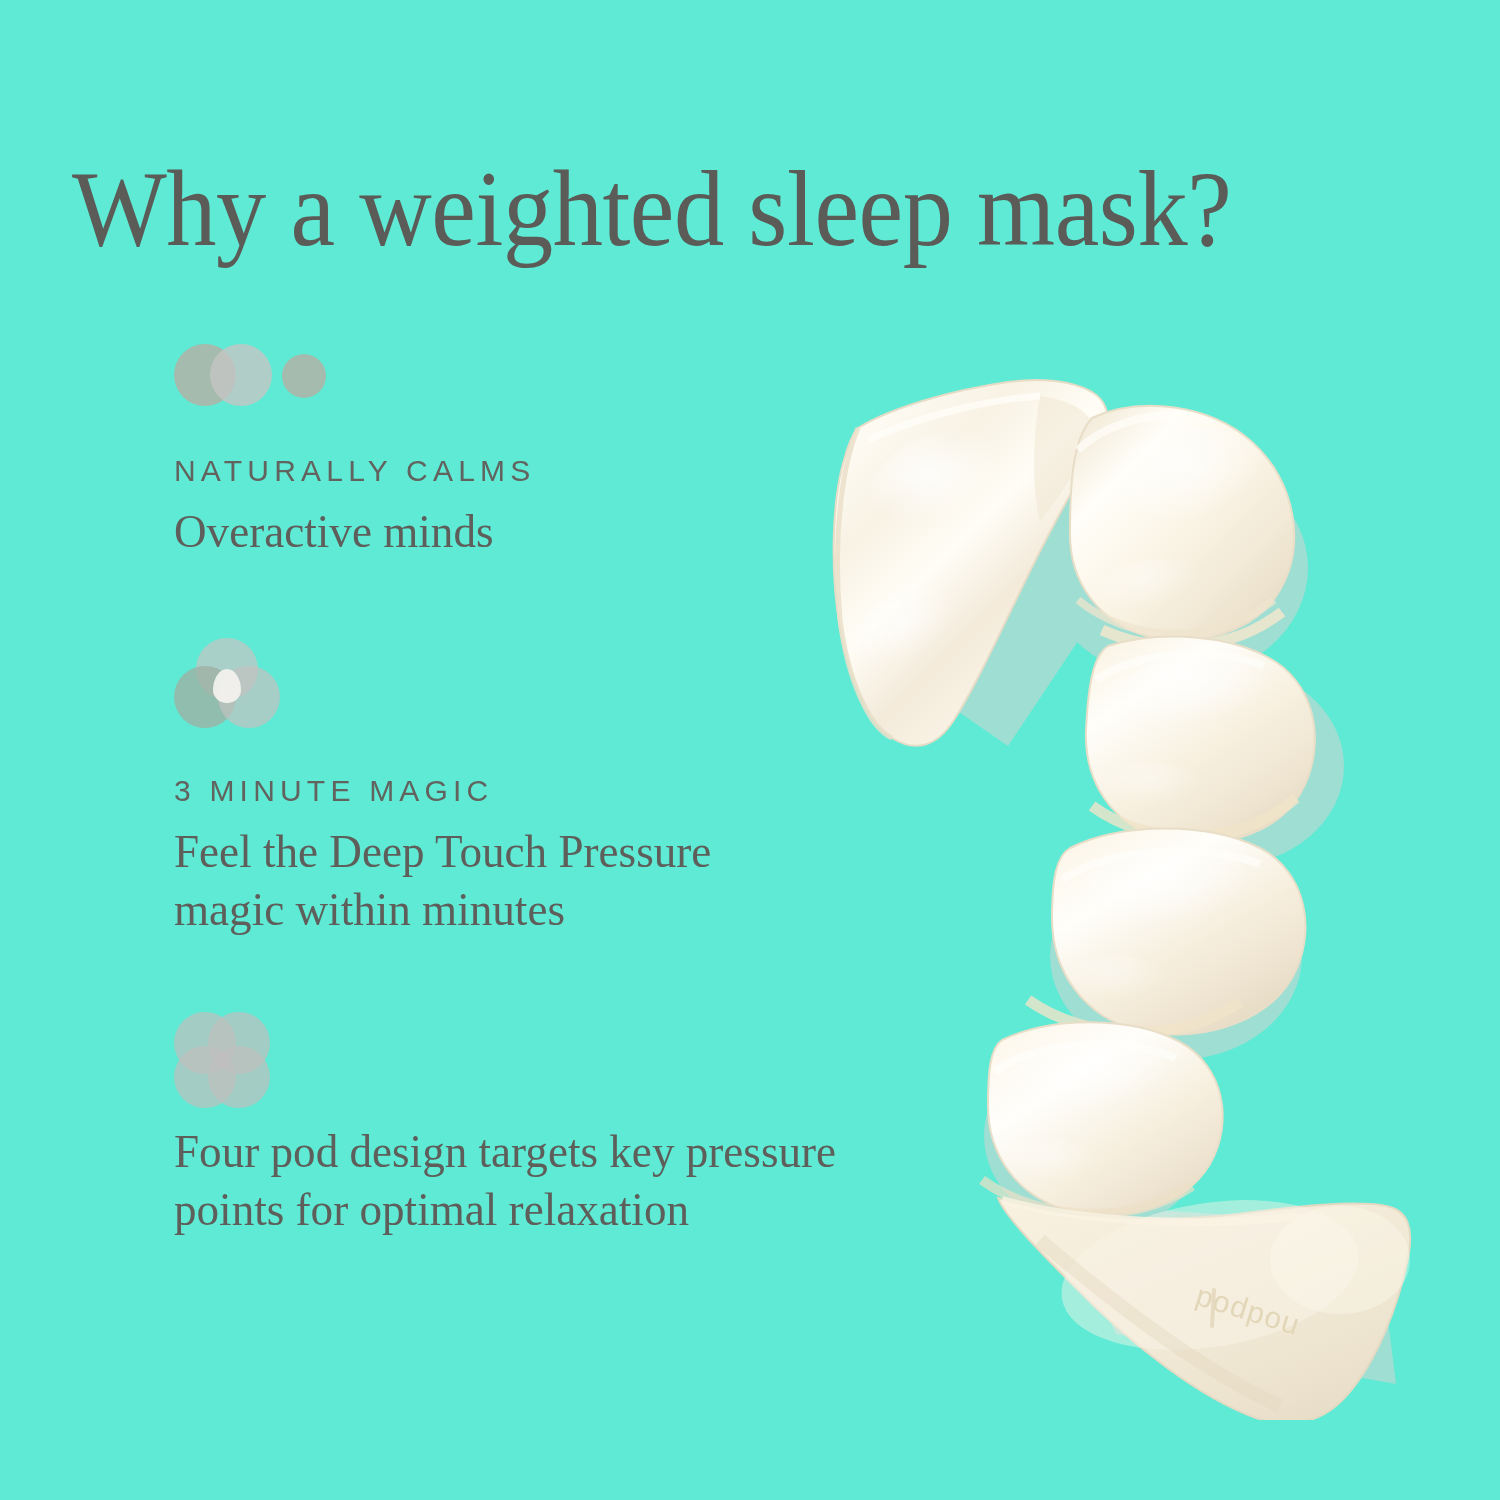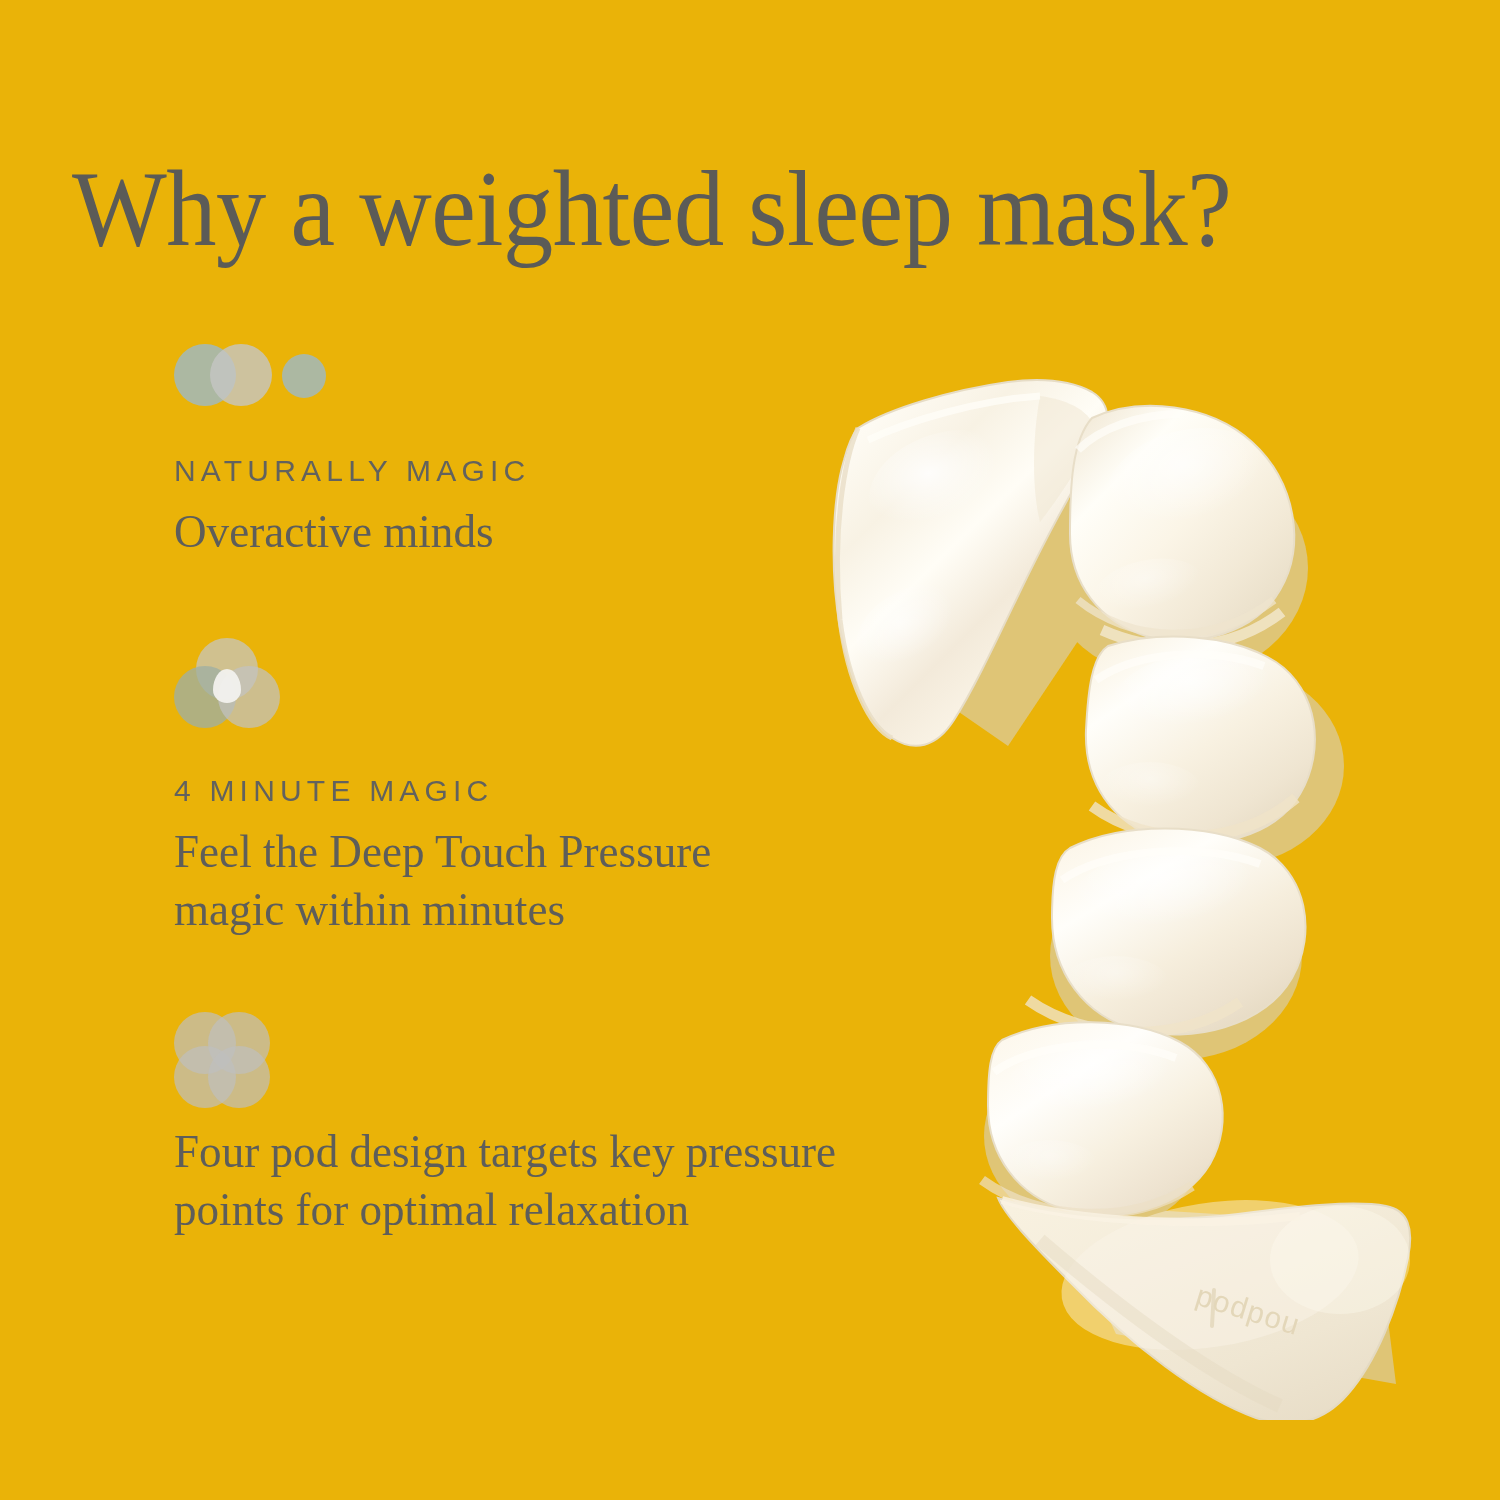--- a/index.html
+++ b/index.html
@@ -88,46 +88,46 @@
     left: 740px;
     top: 300px;
     width: 760px;
     height: 1120px;
   }
   #product svg { display: block; width: 100%; height: 100%; }
 </style>
 </head>
 <body style="background: rgb(238, 237, 235);">
 
-<div id="page" style="background: #eab308; text-decoration: underline;">
+<div id="page" style="background: #5eead4; text-decoration: underline;">
 
   <div id="headline" style="color: rgb(91, 91, 87);">Why a weighted sleep mask?</div>
 
   <div id="features">
 
     <div class="feature" style="top:0px;">
       <div class="feature-icon">
         <span class="circ" style="left:0px; top:4px; width:62px; height:62px; background:#A9B8AB; opacity:.95;"></span>
         <span class="circ" style="left:36px; top:4px; width:62px; height:62px; background:#C6C6C4; opacity:.80;"></span>
         <span class="circ" style="left:108px; top:14px; width:44px; height:44px; background:#A9B8AB; opacity:.95;"></span>
       </div>
-      <div class="feature-eyebrow" style="margin-top:42px;">NATURALLY MAGIC</div>
+      <div class="feature-eyebrow" style="margin-top:42px;">NATURALLY CALMS</div>
       <div class="feature-body">
         <span class="ln">Overactive minds</span>
       </div>
     </div>
 
     <div class="feature" style="top:298px;">
       <div class="feature-icon" style="height:86px;">
         <span class="circ" style="left:22px; top:0px; width:62px; height:62px; background:#C6C6C4; opacity:.72;"></span>
         <span class="circ" style="left:0px; top:28px; width:62px; height:62px; background:#9FB0A3; opacity:.78;"></span>
         <span class="circ" style="left:44px; top:28px; width:62px; height:62px; background:#C2C2C0; opacity:.72;"></span>
         <span class="circ" style="left:39px; top:31px; width:28px; height:34px; background:#F2F1EE; border-radius:50% 50% 50% 50% / 62% 62% 38% 38%; opacity:.95;"></span>
       </div>
-      <div class="feature-eyebrow" style="margin-top:50px;">4 MINUTE MAGIC</div>
+      <div class="feature-eyebrow" style="margin-top:50px;">3 MINUTE MAGIC</div>
       <div class="feature-body">
         <span class="ln">Feel the Deep Touch Pressure</span>
         <span class="ln">magic within minutes</span>
       </div>
     </div>
 
     <div class="feature" style="top:672px;">
       <div class="feature-icon" style="height:96px;">
         <span class="circ" style="left:0px; top:0px; width:62px; height:62px; background:#BFBFBD; opacity:.70;"></span>
         <span class="circ" style="left:34px; top:0px; width:62px; height:62px; background:#BFBFBD; opacity:.70;"></span>

